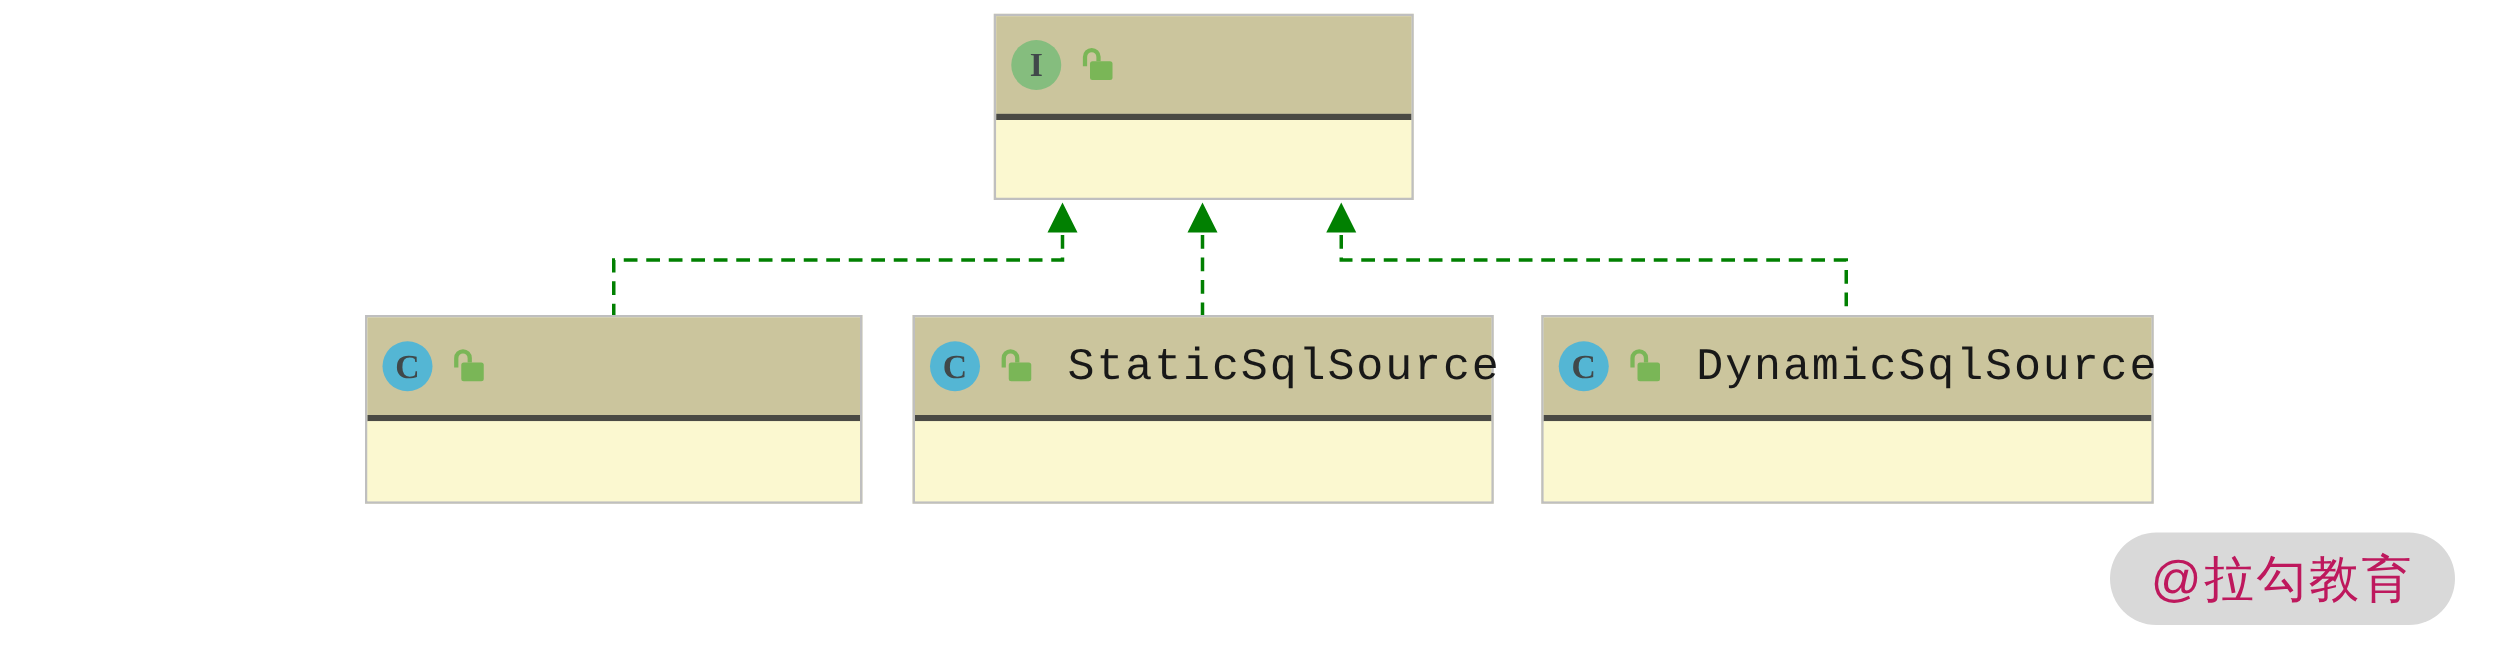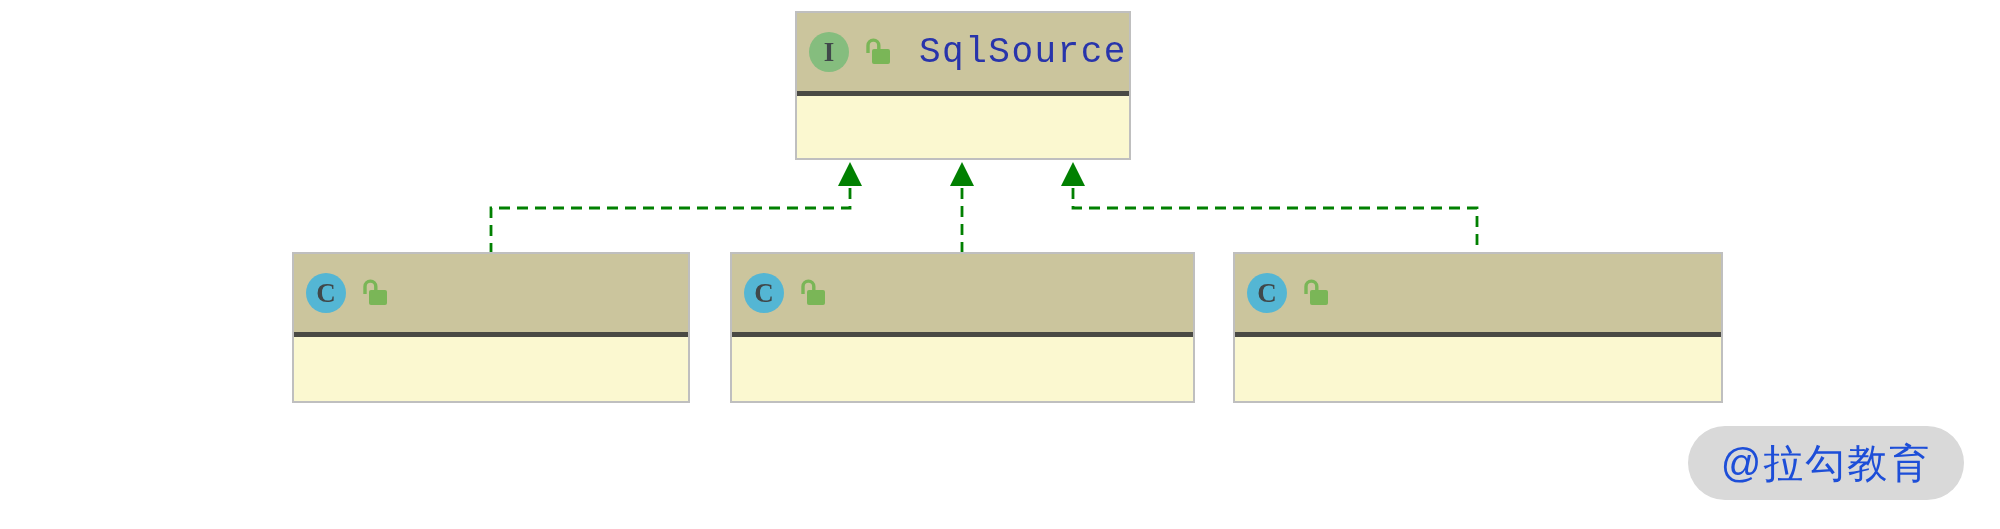--- a/index.html
+++ b/index.html
@@ -71,21 +71,21 @@
   }
   .box-title.interface-name { color: #2834ab; }
   .watermark {
     position: absolute;
     left: 1688px;
     top: 426px;
     width: 276px;
     height: 74px;
     border-radius: 37px;
     background: #d9d9d9;
-    color: #1d4ed8;
+    color: #be185d;
     font-family: "Liberation Sans", sans-serif;
     font-size: 40px;
     letter-spacing: 2px;
     display: flex;
     align-items: center;
     justify-content: center;
   }
 </style>
 </head>
 <body>
@@ -109,21 +109,20 @@
 
   <div class="uml-box" style="left:795px; top:11px; width:336px; height:149px;">
     <div class="box-header">
       <span class="type-icon interface">
         <span>I</span>
       </span>
       <svg class="lock-icon" width="30" height="32" viewBox="0 0 30 32">
         <path d="M6,17 V9.5 a5.4,5.4 0 0 1 10.8,0 V13" fill="none" stroke="#7ab657" stroke-width="3.4"></path>
         <rect x="10" y="13" width="18" height="15" rx="2" fill="#7ab657"></rect>
       </svg>
-      <span class="box-title interface-name">SqlSource</span>
     </div>
     <div class="box-sep"></div>
     <div class="box-body"></div>
   </div>
 
   <div class="uml-box" style="left:292px; top:252px; width:398px; height:151px;">
     <div class="box-header">
       <span class="type-icon class">
         <span>C</span>
       </span>
@@ -138,34 +137,36 @@
 
   <div class="uml-box" style="left:730px; top:252px; width:465px; height:151px;">
     <div class="box-header">
       <span class="type-icon class">
         <span>C</span>
       </span>
       <svg class="lock-icon" width="30" height="32" viewBox="0 0 30 32">
         <path d="M6,17 V9.5 a5.4,5.4 0 0 1 10.8,0 V13" fill="none" stroke="#7ab657" stroke-width="3.4"></path>
         <rect x="10" y="13" width="18" height="15" rx="2" fill="#7ab657"></rect>
       </svg>
+      <span class="box-title">StaticSqlSource</span>
     </div>
     <div class="box-sep"></div>
     <div class="box-body"></div>
   </div>
 
   <div class="uml-box" style="left:1233px; top:252px; width:490px; height:151px;">
     <div class="box-header">
       <span class="type-icon class">
         <span>C</span>
       </span>
       <svg class="lock-icon" width="30" height="32" viewBox="0 0 30 32">
         <path d="M6,17 V9.5 a5.4,5.4 0 0 1 10.8,0 V13" fill="none" stroke="#7ab657" stroke-width="3.4"></path>
         <rect x="10" y="13" width="18" height="15" rx="2" fill="#7ab657"></rect>
       </svg>
+      <span class="box-title">DynamicSqlSource</span>
     </div>
     <div class="box-sep"></div>
     <div class="box-body"></div>
   </div>
 
   <div class="watermark">
     <span>@拉勾教育</span>
   </div>
 
 </div>

